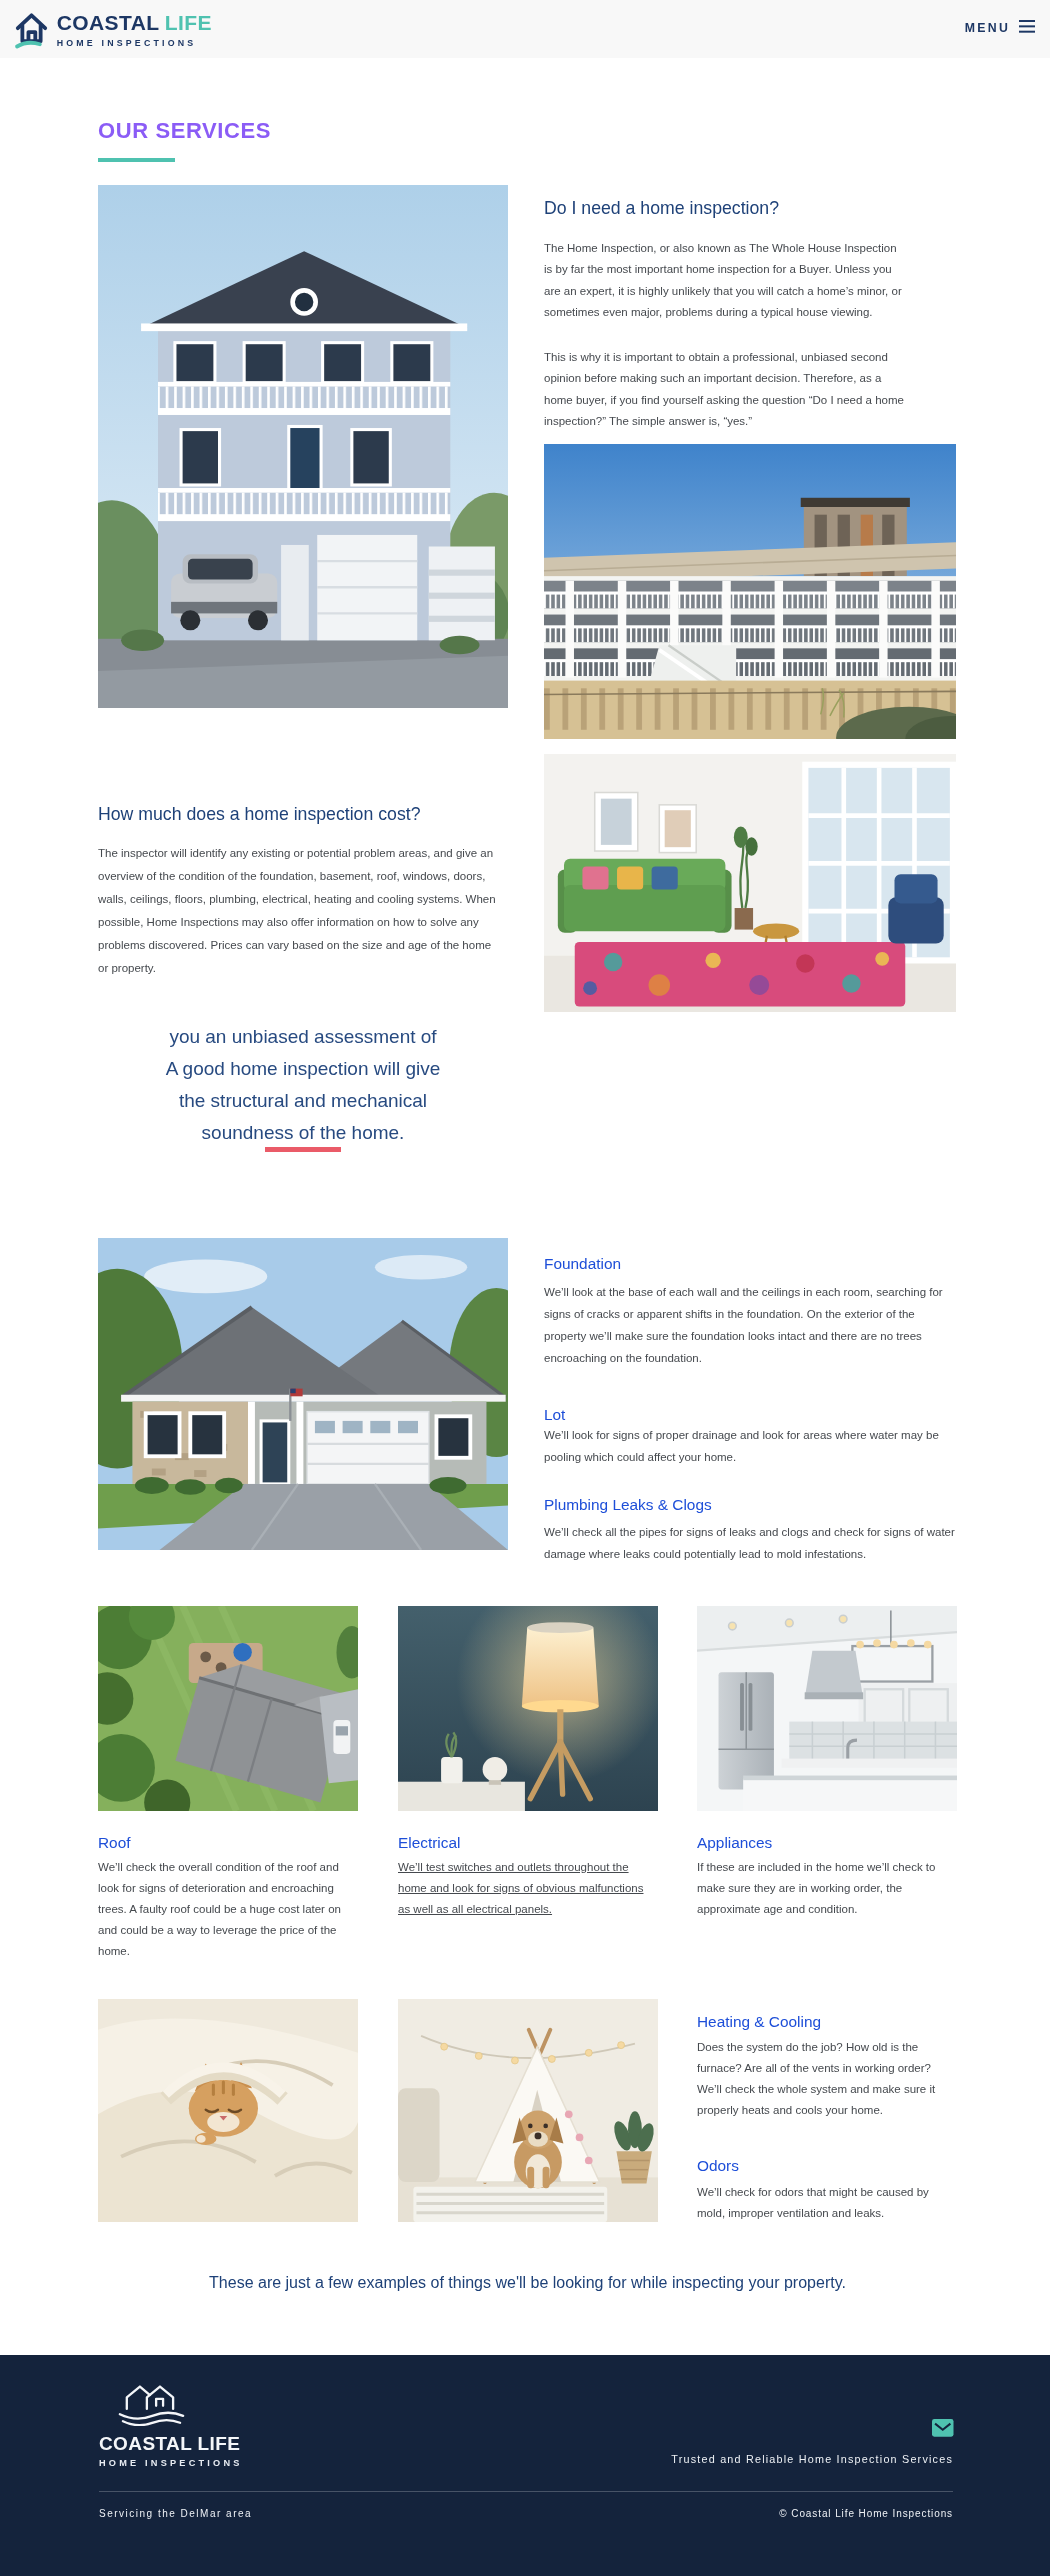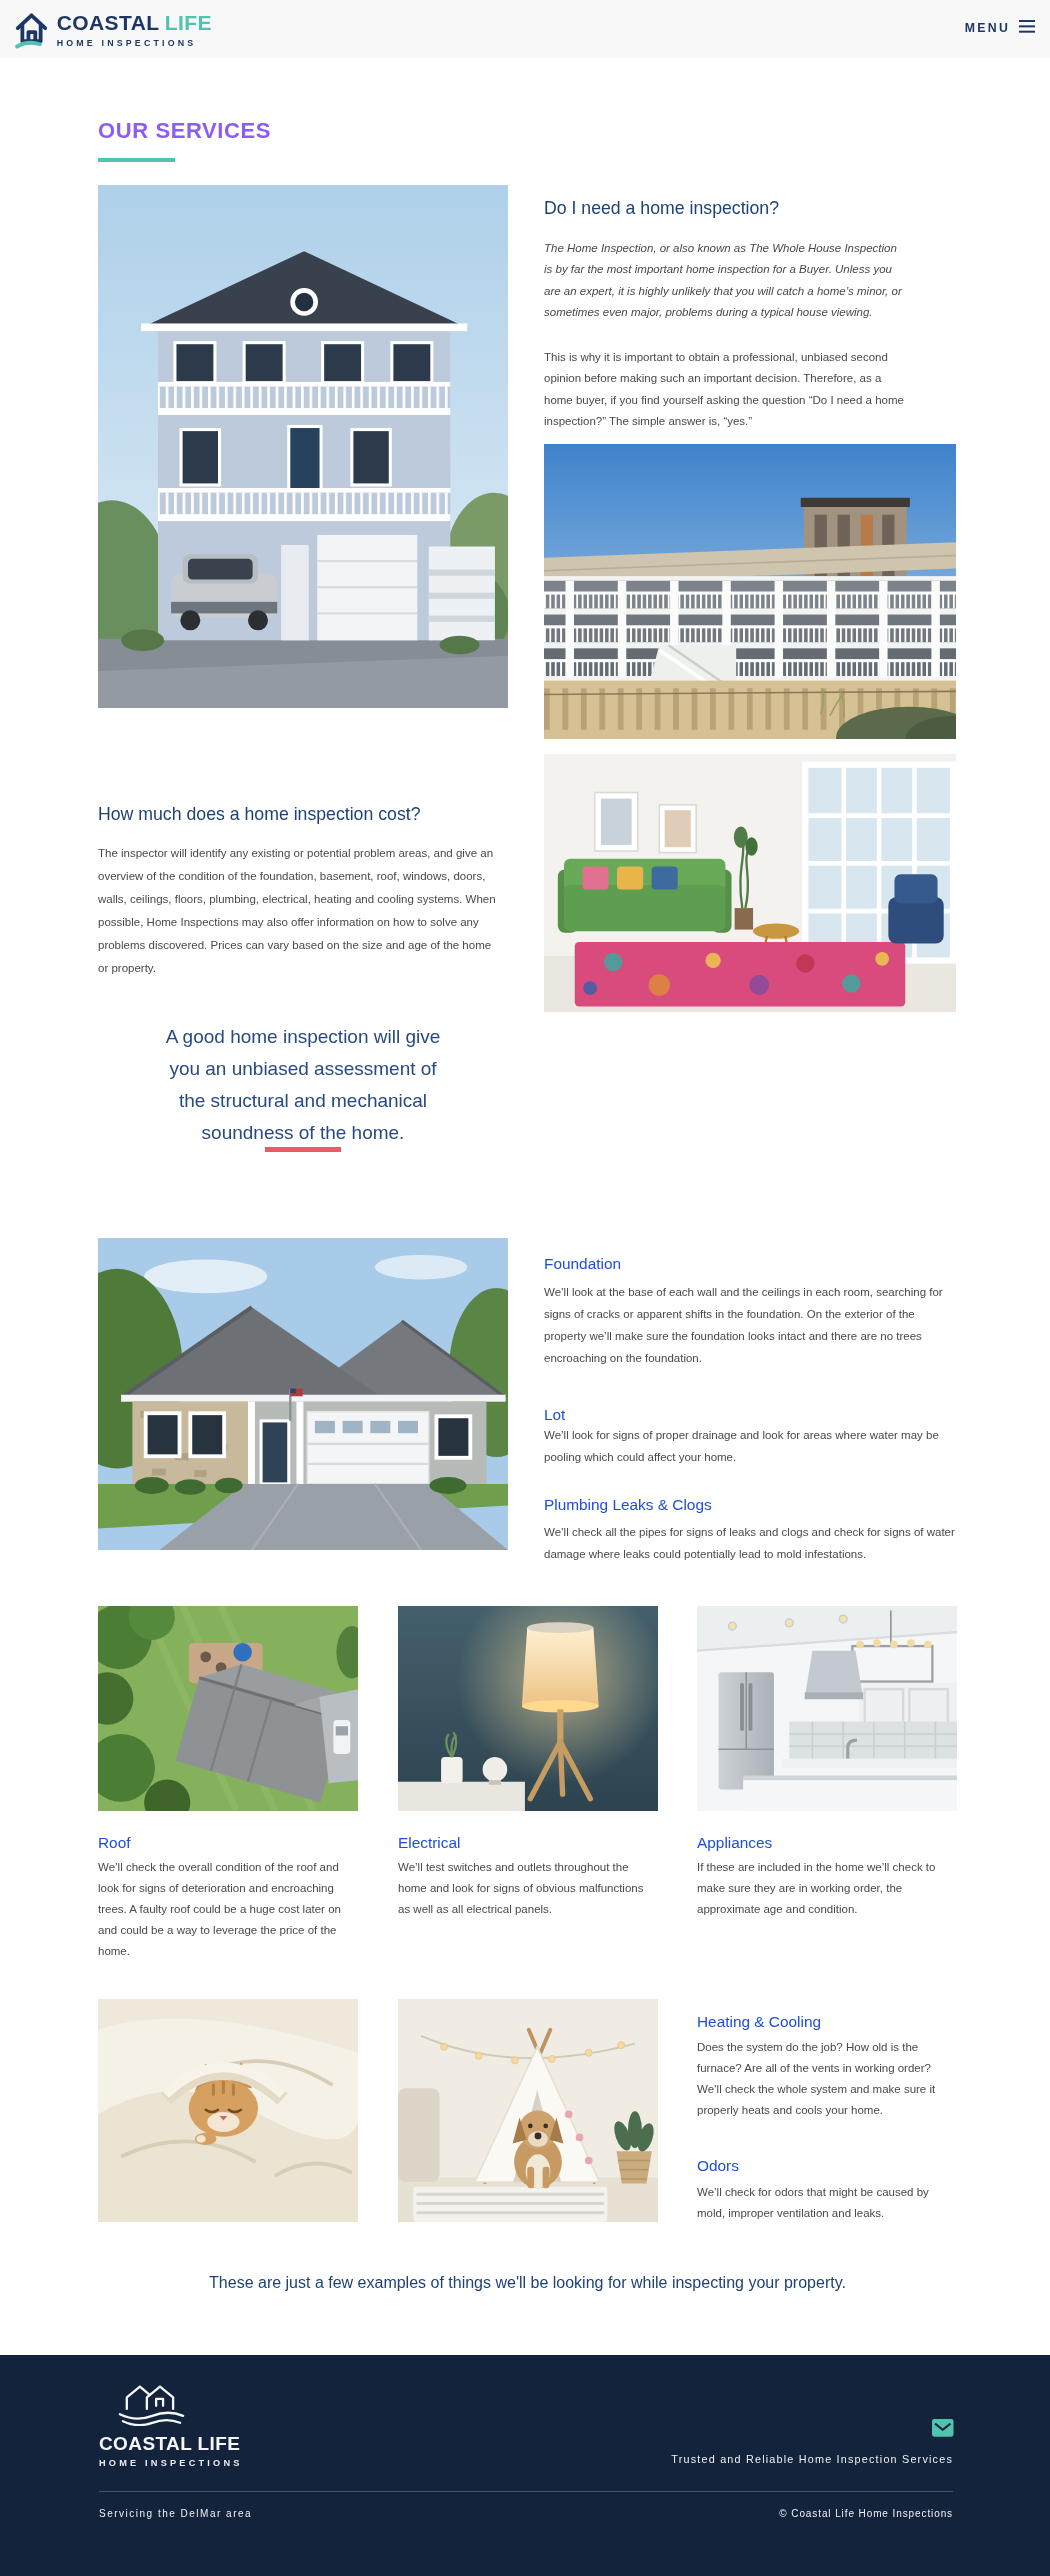--- a/index.html
+++ b/index.html
@@ -17,21 +17,21 @@
 
   
   .page-title{position:absolute;left:98px;top:103px;font-size:22px;color:#8b5cf6;letter-spacing:0.6px;}
   .title-underline{position:absolute;left:98px;top:158px;width:77px;height:3.8px;background:#4fc2b0;}
 
   .h2{position:absolute;font-size:17.7px;color:#1e4178;font-weight:400;}
   .h3{position:absolute;font-size:15.4px;color:#1d4ed8;font-weight:400;}
   .body-text{position:absolute;font-size:11.5px;color:#45494e;line-height:21.5px;}
 
   #need-h{left:544px;top:183px;width:408px;}
-  #need-p1{left:544px;top:226px;width:363px;font-style:italic;}
+  #need-p1{left:544px;top:226px;width:363px;}
   #need-p2{left:544px;top:335px;width:363px;}
 
   #cost-h{left:98px;top:789px;width:408px;}
   #cost-p{left:98px;top:830px;width:405px;line-height:23px;}
   #cost-fee{left:98px;top:970px;width:405px;font-size:11.5px;color:#1e4178;}
 
   .quote{position:absolute;left:98px;top:1021px;width:410px;text-align:center;
          font-size:19px;line-height:32px;color:#274a80;}
   .quote-bar{position:absolute;left:265px;top:1147px;width:76px;height:5.4px;background:#ea5b68;}
 
@@ -41,21 +41,21 @@
   #foundation-h{left:544px;top:1240px;}
   #foundation-p{left:544px;top:1269px;width:412px;line-height:22px;}
   #lot-h{left:544px;top:1384px;margin-top:22px;}
   #lot-p{left:544px;top:1412px;width:412px;line-height:22px;}
   #plumbing-h{left:544px;top:1481px;}
   #plumbing-p{left:544px;top:1509px;width:412px;line-height:22px;}
 
   #roof-h{left:98px;top:1819px;}
   #roof-p{left:98px;top:1845px;width:255px;line-height:21px;}
   #electrical-h{left:398px;top:1819px;}
-  #electrical-p{left:398px;top:1845px;width:255px;line-height:21px;}
+  #electrical-p{left:398px;top:1845px;width:255px;line-height:21px;text-decoration:underline;}
   #appliances-h{left:697px;top:1819px;}
   #appliances-p{left:697px;top:1845px;width:257px;line-height:21px;}
 
   #heating-h{left:697px;top:1998px;}
   #heating-p{left:697px;top:2025px;width:258px;line-height:21px;}
   #odors-h{left:697px;top:2142px;}
   #odors-p{left:697px;top:2170px;width:258px;line-height:21px;}
 
   #closing{position:absolute;left:98px;top:2261px;width:859px;text-align:center;
            font-size:16px;color:#1e4178;}
@@ -291,22 +291,22 @@
           <circle cx="400" cy="298" r="12" fill="#3fa8a0"></circle>
         <circle cx="440" cy="266" r="9" fill="#eec94f"></circle>
           <circle cx="60" cy="304" r="9" fill="#3f5fa8"></circle>
       </g>
       <rect x="448" y="186" width="72" height="60" rx="10" fill="#2e4d7d"></rect>
       <rect x="456" y="156" width="56" height="38" rx="8" fill="#355a8e"></rect>
     </svg>
   </figure>
 
   <div class="quote">
+    <div>you an unbiased assessment of</div>
     <div>A good home inspection will give</div>
-    <div>you an unbiased assessment of</div>
     <div>the structural and mechanical</div>
     <div>soundness of the home.</div>
   </div>
   <div class="quote-bar"></div>
 
 
   <figure id="ph-grayhouse">
     <svg viewBox="0 0 533 406" preserveAspectRatio="none">
       <rect width="533" height="406" fill="#a8cbe9"></rect>
       <ellipse cx="140" cy="50" rx="80" ry="22" fill="#ffffff" opacity=".65"></ellipse>

